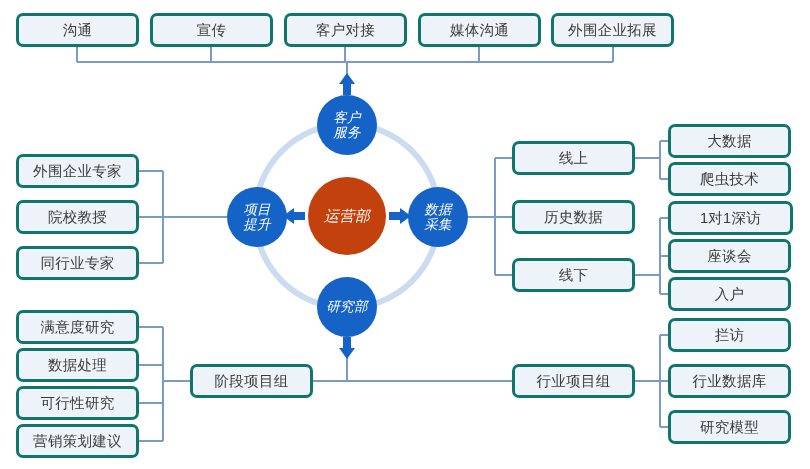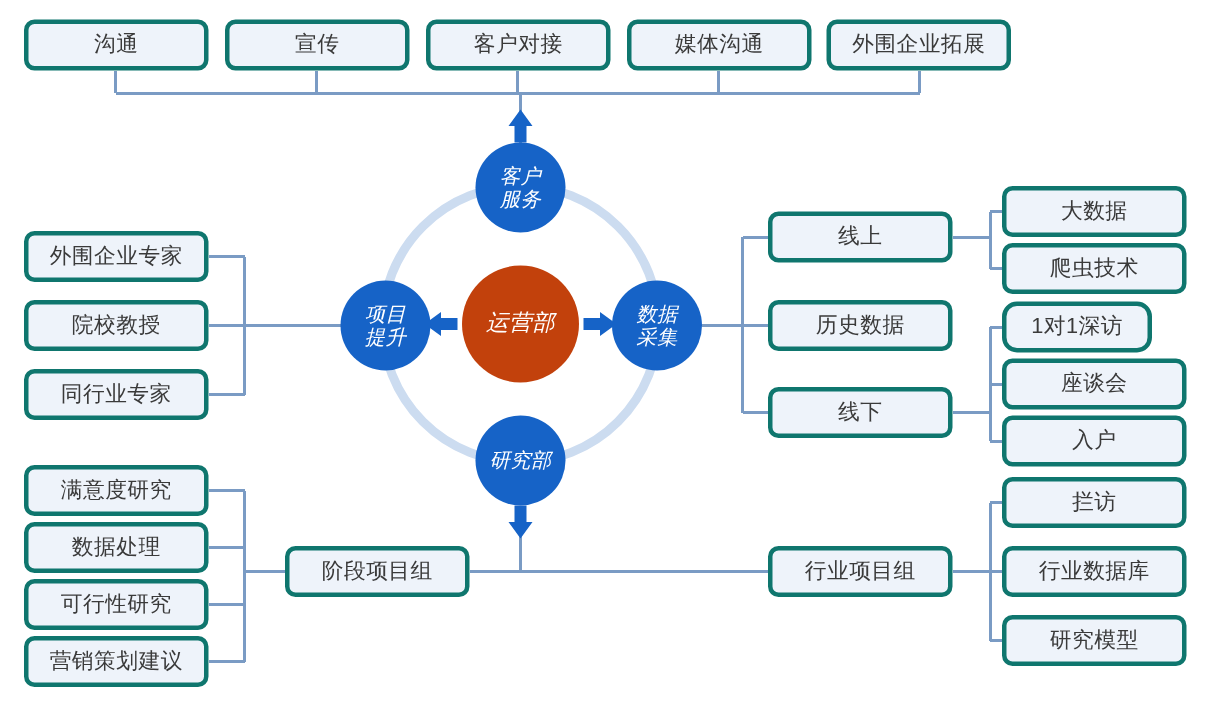--- a/index.html
+++ b/index.html
@@ -168,21 +168,21 @@
     <span>线下</span>
   </div>
 
   <div class="node-box" style="left:668px;top:124px;width:123px;height:34px;">
     <span>大数据</span>
   </div>
   <div class="node-box" style="left:668px;top:162px;width:123px;height:34px;">
     <span>爬虫技术</span>
   </div>
 
-  <div class="node-box" style="left:668px;top:201px;width:100px;height:34px;border-radius:10px;">
+  <div class="node-box" style="left:668px;top:201px;width:125px;height:34px;">
     <span>1对1深访</span>
   </div>
   <div class="node-box" style="left:668px;top:239px;width:123px;height:34px;">
     <span>座谈会</span>
   </div>
   <div class="node-box" style="left:668px;top:277px;width:123px;height:34px;">
     <span>入户</span>
   </div>
 
   <div class="node-box" style="left:16px;top:310px;width:123px;height:34px;">

